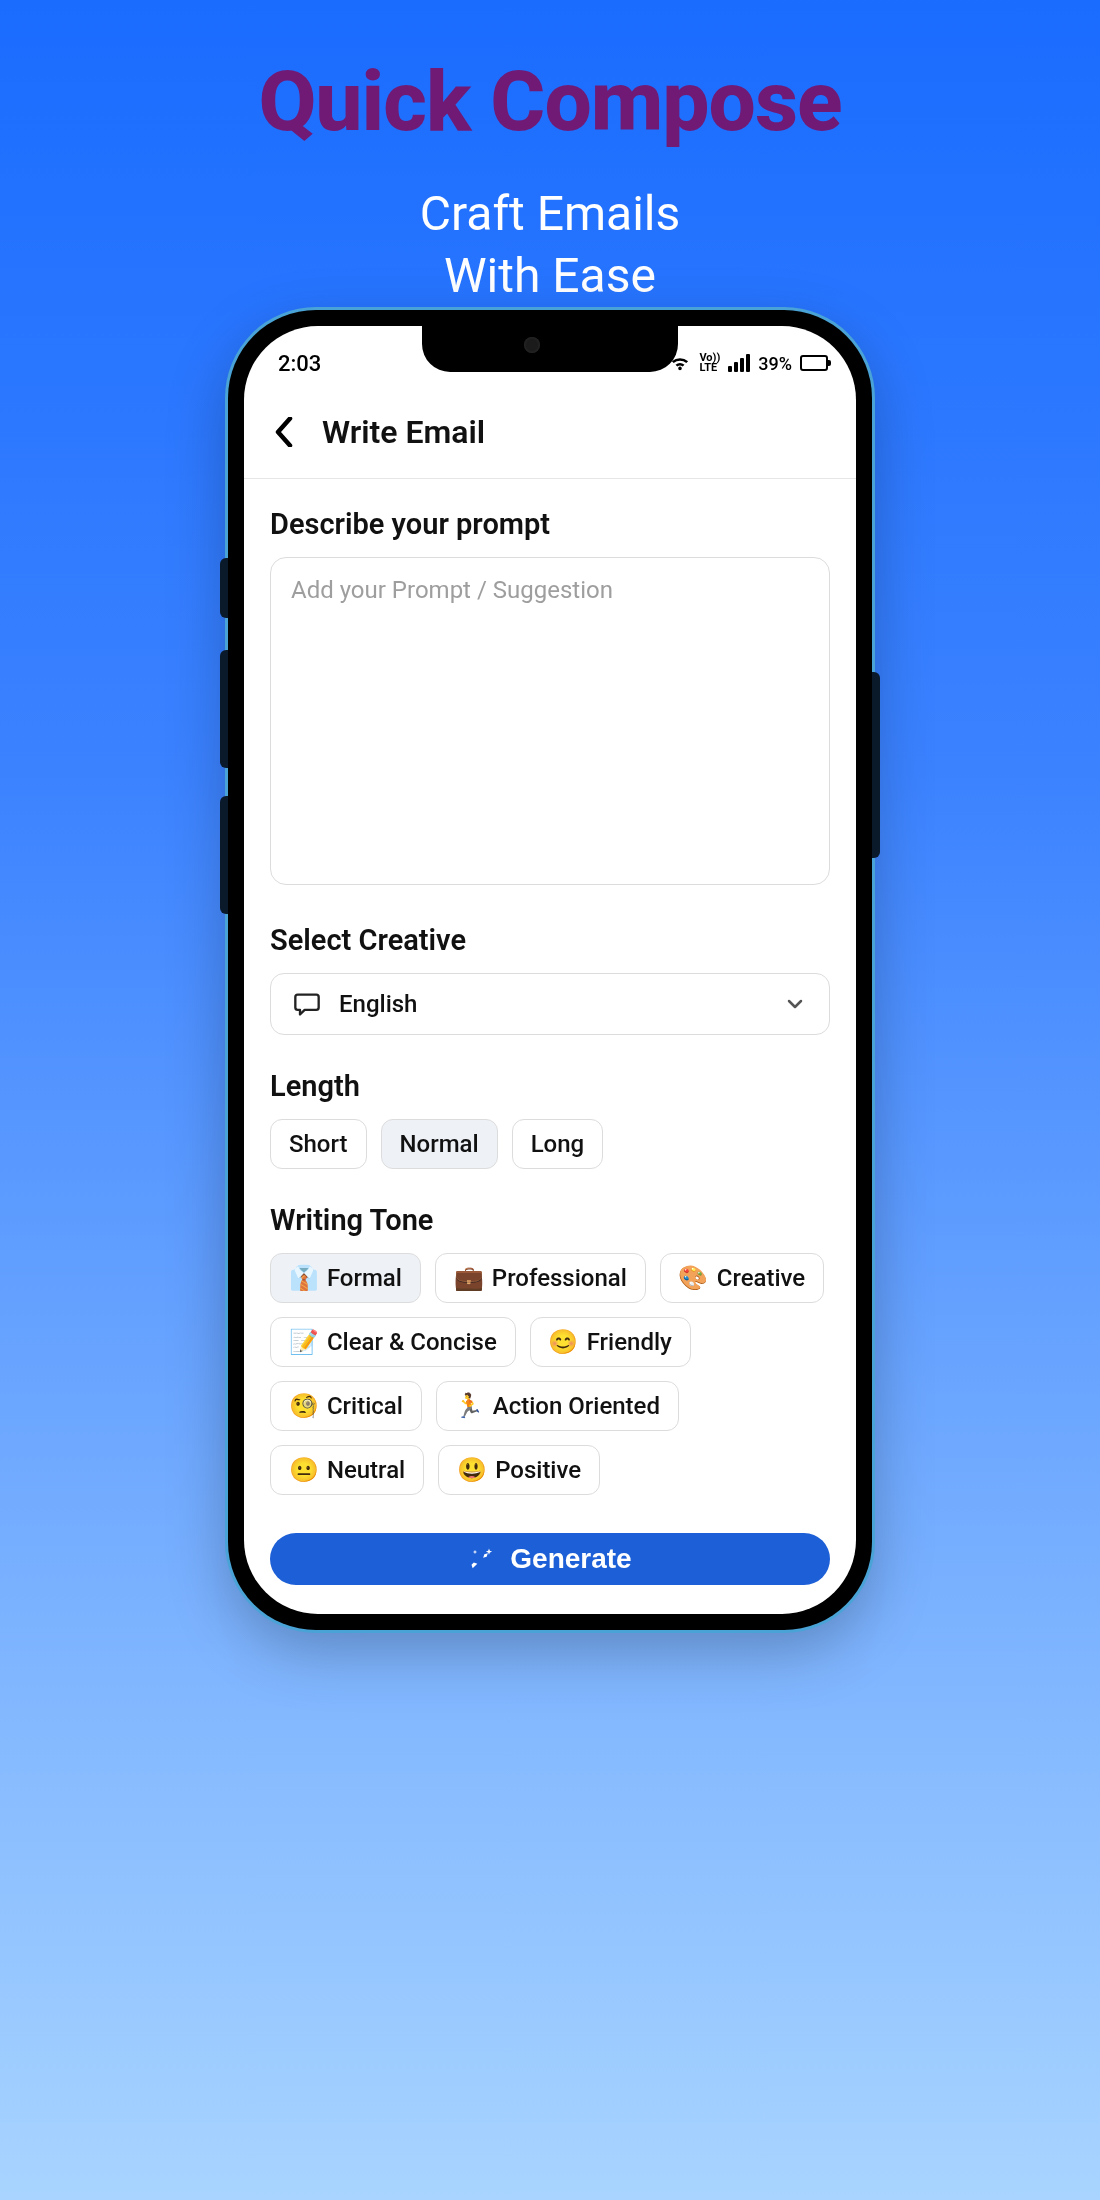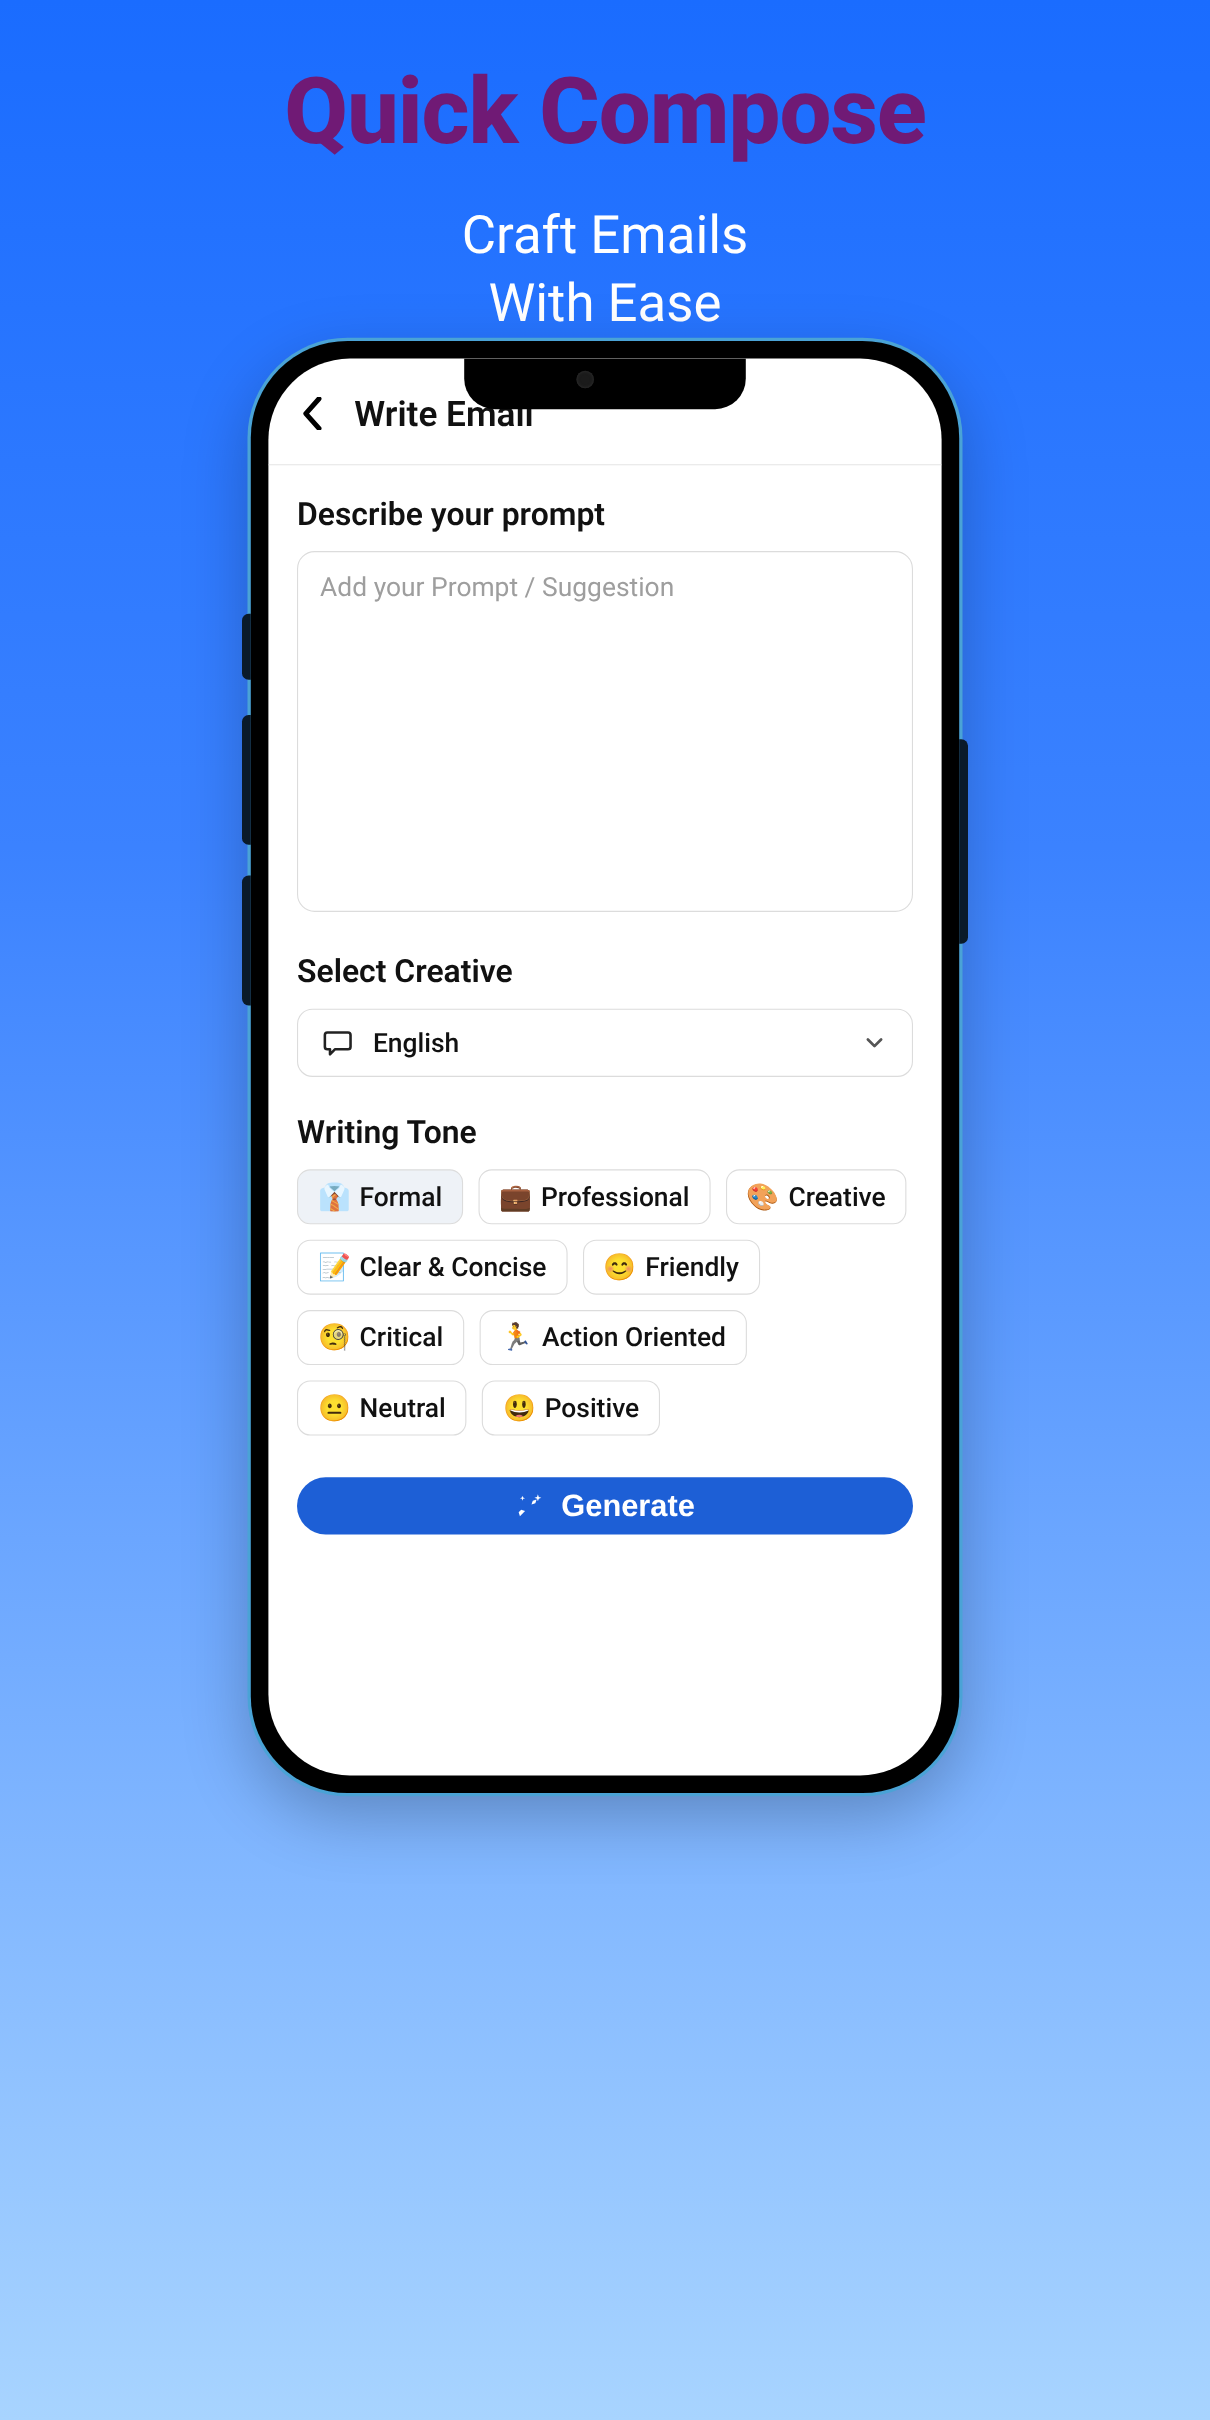--- a/index.html
+++ b/index.html
@@ -161,20 +161,42 @@
   <div class="side-btn l1"></div>
   <div class="side-btn l2"></div>
   <div class="side-btn l3"></div>
   <div class="side-btn r1"></div>
 
   <div class="screen">
     <div class="notch">
         <div class="cam"></div>
       </div>
 
+    <div class="status">
+      <div>2:03</div>
+      <div class="status-right">
+        <span class="wifi-icon">
+          <svg width="22" height="18" viewBox="0 0 24 20">
+              <path d="M12 18a2 2 0 100-4 2 2 0 000 4zm-5-6a8 8 0 0110 0l-2 2a5 5 0 00-6 0zm-4-4a14 14 0 0118 0l-2 2a11 11 0 00-14 0z" fill="#000"></path>
+            </svg>
+        </span>
+        <span class="lte" style="white-space:pre">Vo))
+LTE</span>
+        <span class="sig">
+            <span></span>
+            <span></span>
+            <span></span>
+            <span></span>
+          </span>
+        <span>39%</span>
+        <span class="batt">
+            <span class="batt-shell"><span class="batt-fill"></span></span>
+          </span>
+      </div>
+    </div>
 
     <div class="app-header">
       <div class="back-btn">
         <svg width="20" height="30" viewBox="0 0 12 20">
             <path d="M10 1L2 10l8 9" stroke="#000" stroke-width="3" fill="none" stroke-linecap="round" stroke-linejoin="round"></path>
           </svg>
       </div>
       <div class="page-title">Write Email</div>
     </div>
 
@@ -198,20 +220,28 @@
           </div>
           <span class="chev">
             <svg width="24" height="24" viewBox="0 0 24 24">
                 <path d="M6 9l6 6 6-6" stroke="#555" stroke-width="2.5" fill="none" stroke-linecap="round" stroke-linejoin="round"></path>
               </svg>
           </span>
         </div>
       </div>
 
       
+      <div class="sect">
+        <div class="section-label">Length</div>
+        <div class="chips" id="length-chips">
+            <div class="chip">Short</div>
+            <div class="chip selected">Normal</div>
+            <div class="chip">Long</div>
+          </div>
+      </div>
 
       
       <div class="sect">
         <div class="section-label">Writing Tone</div>
         <div class="chips" id="tone-chips">
             <div class="chip selected">
               <span class="emoji">👔</span>
               <span>Formal</span>
             </div>
             <div class="chip">

